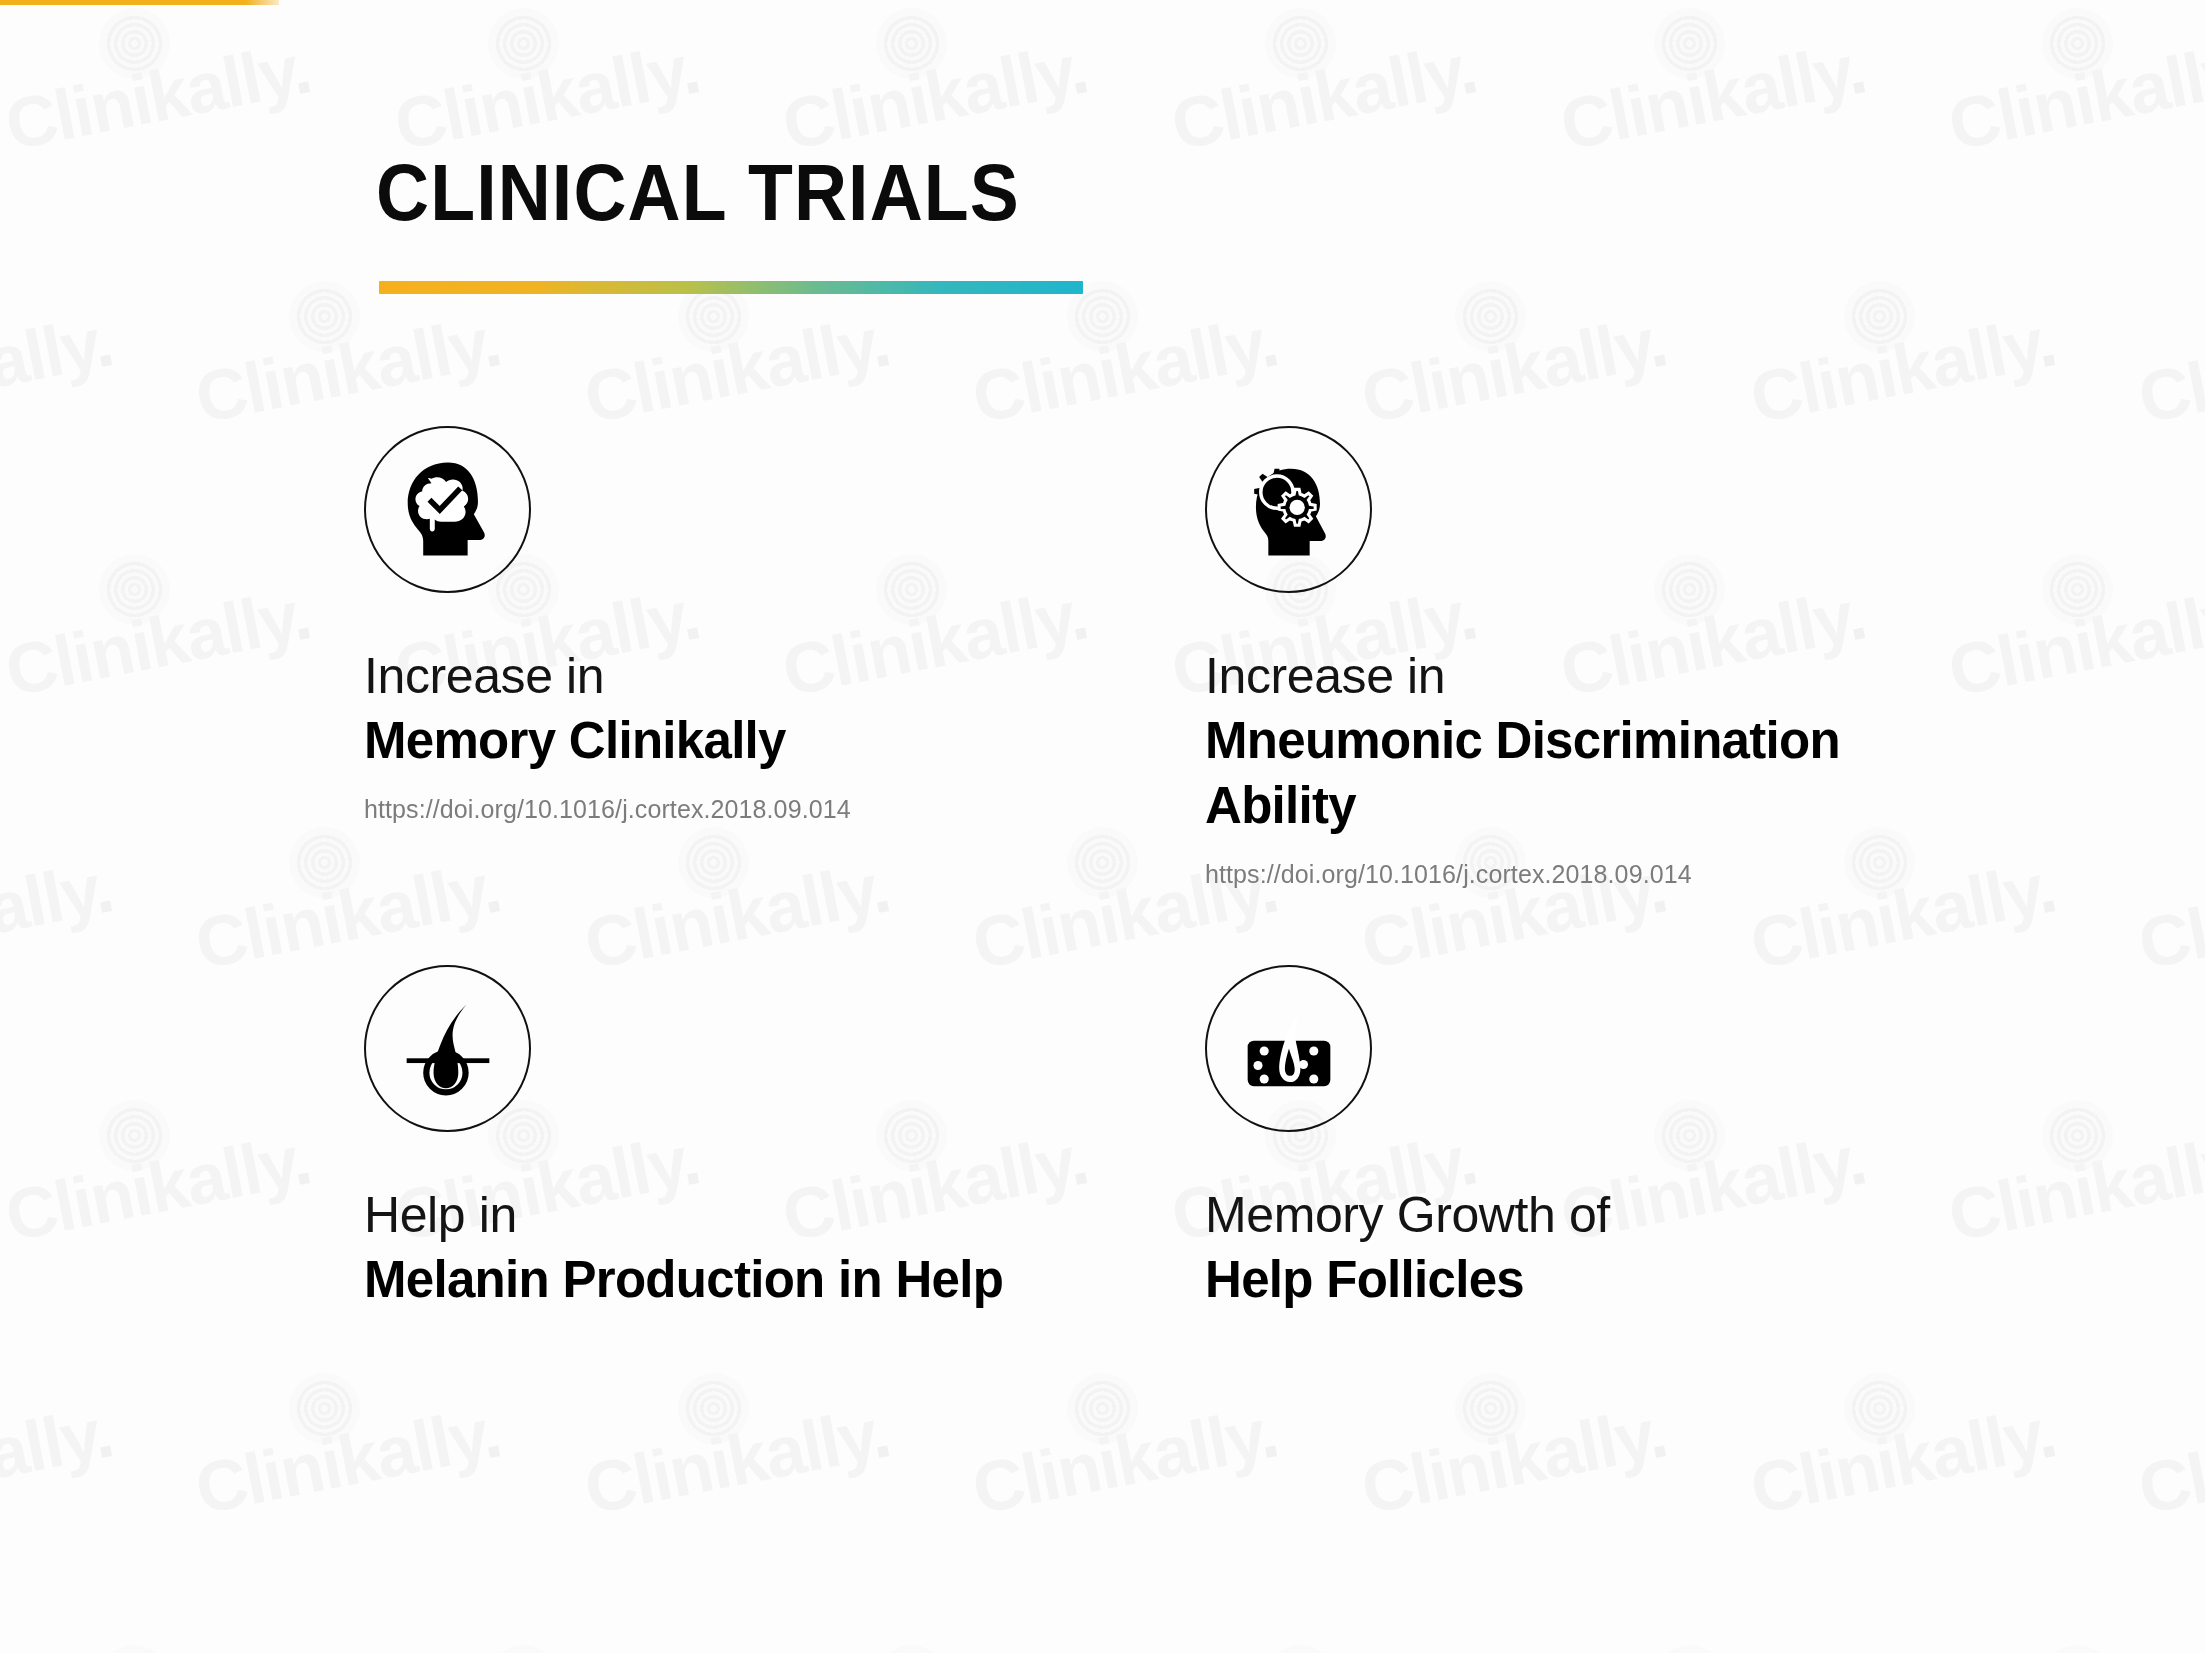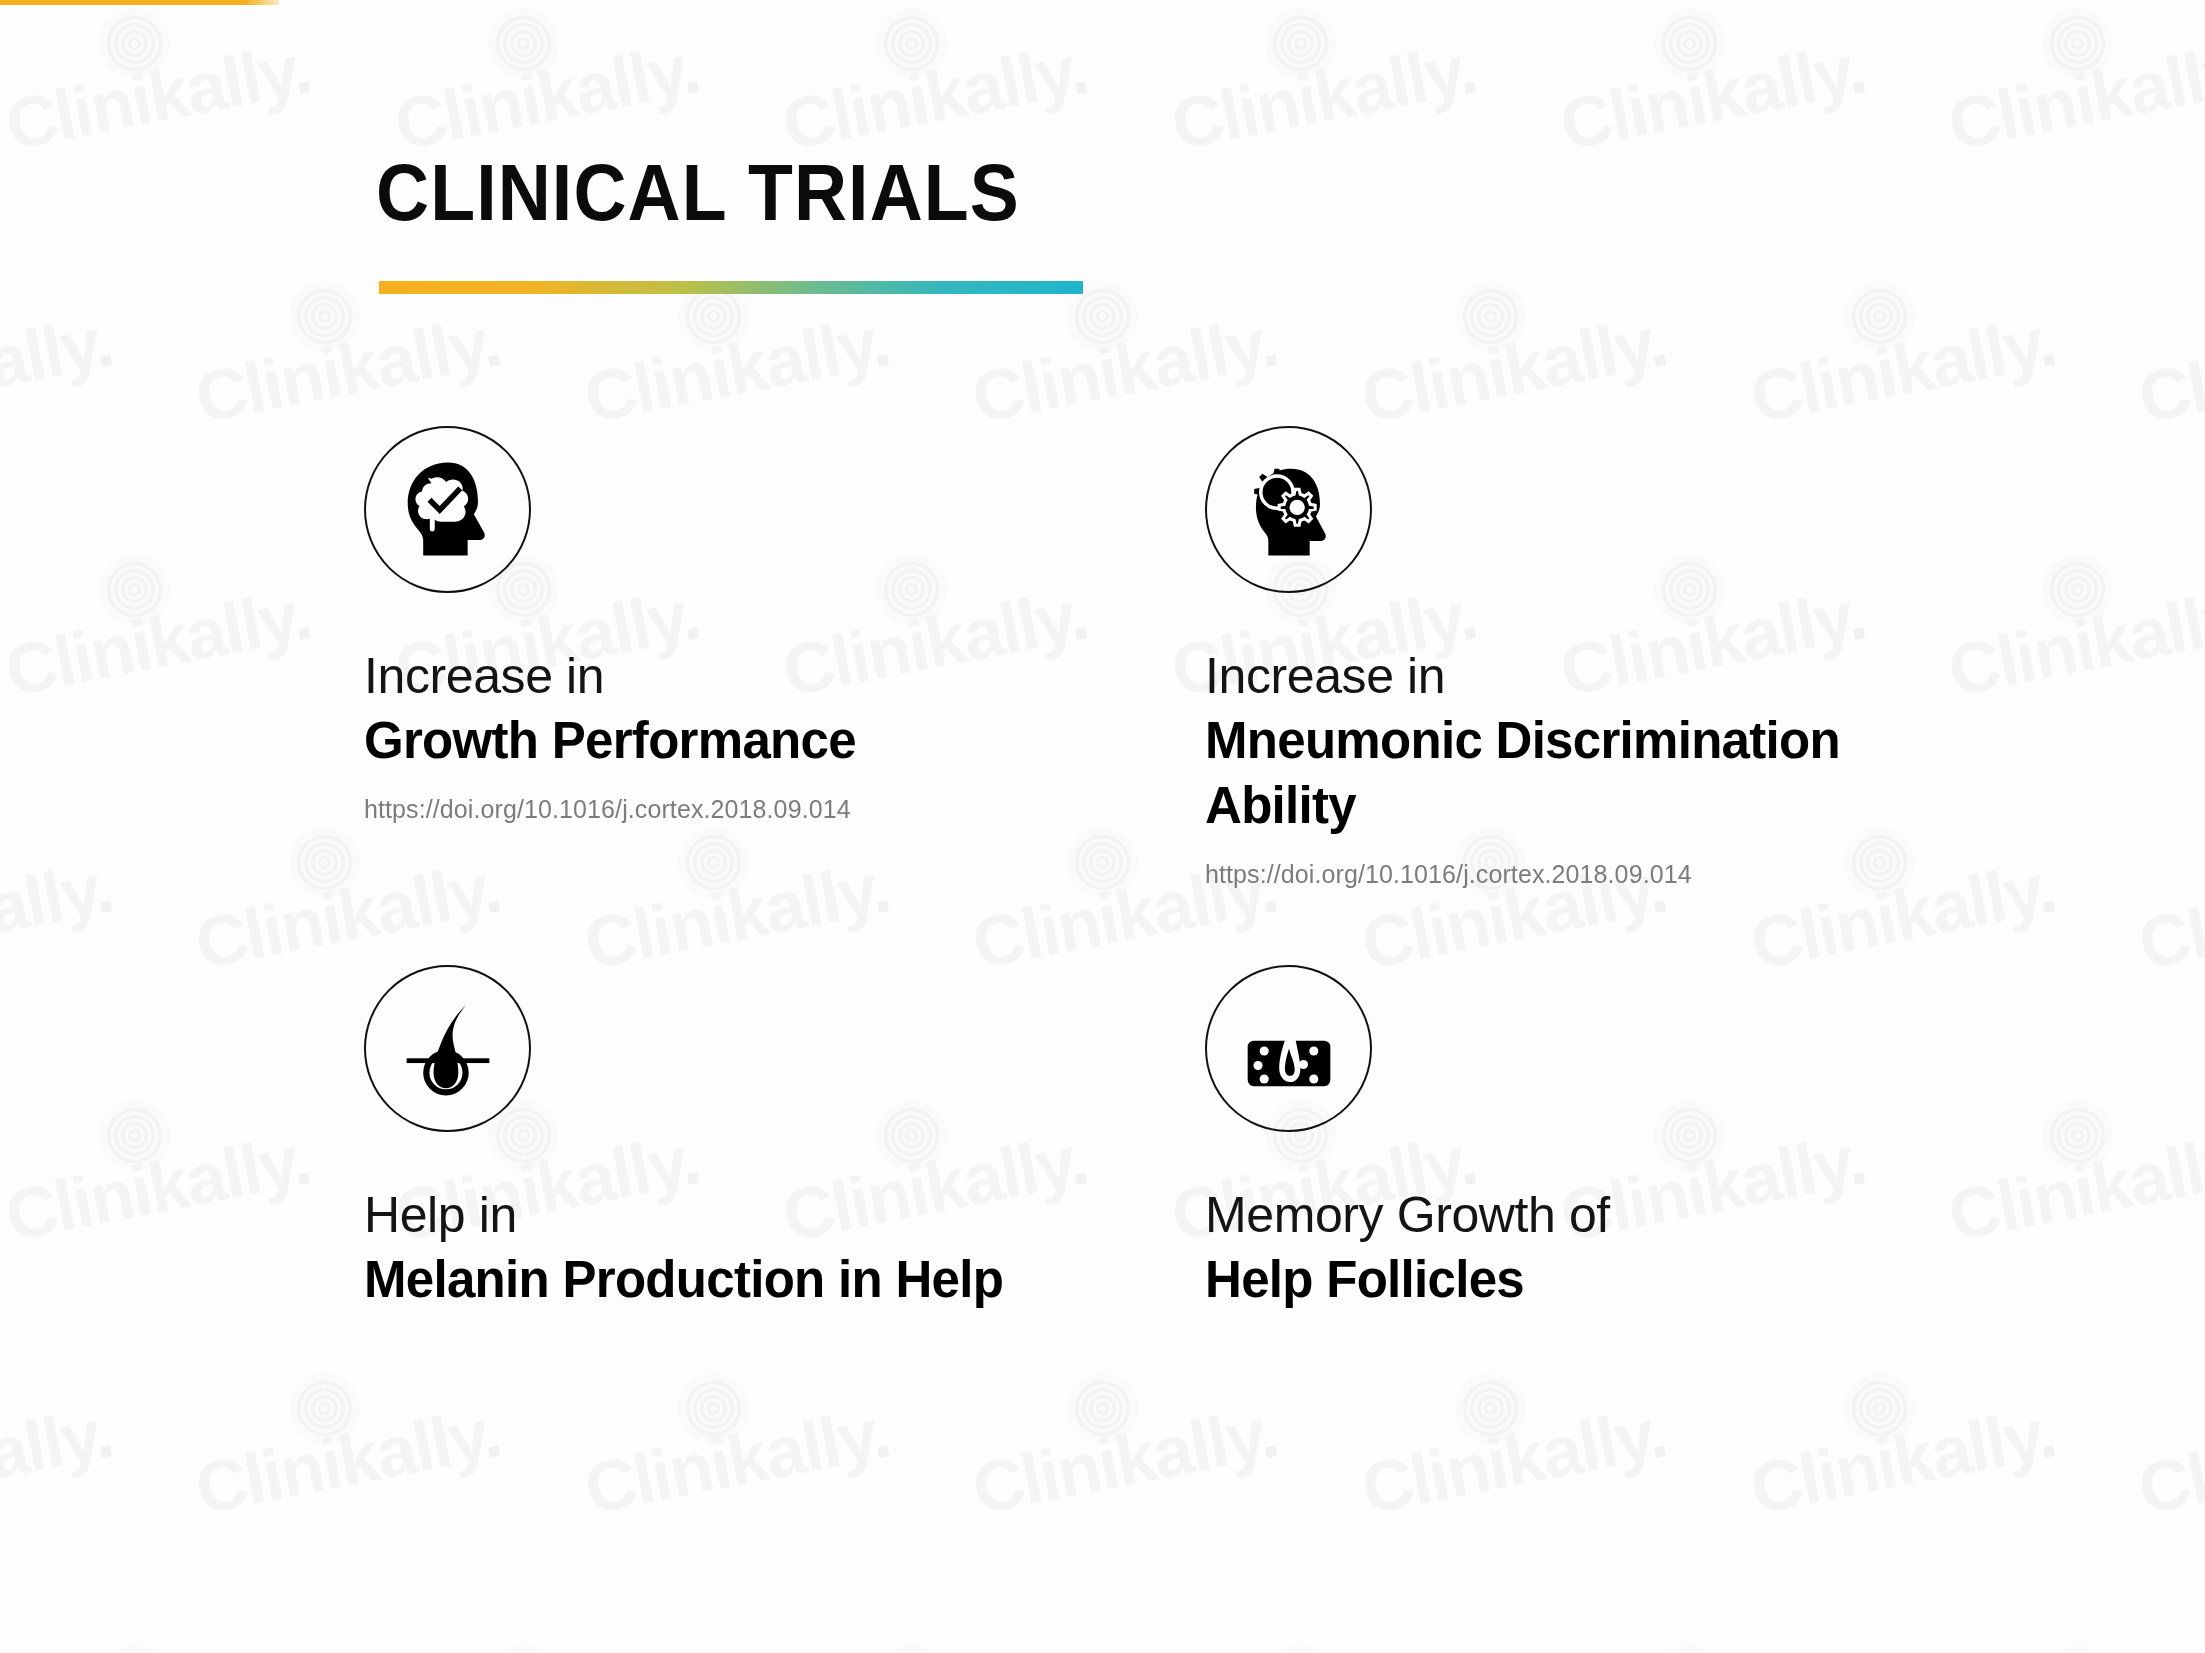--- a/index.html
+++ b/index.html
@@ -298,21 +298,21 @@
                  c 0 -4.8 -4.2 -8.6 -9.4 -8.6
                  c -2.6 0 -5 1 -6.7 2.6
                  c -1.8 -2.8 -5 -4.6 -8.6 -4.6
                  c -1.9 0 -3.7 0.5 -5.2 1.4
                  c -1.1 -0.5 -2.4 -0.8 -3.8 -0.8 Z"></path>
 
             <path fill="none" stroke="#000" stroke-width="5.4" stroke-linecap="square" stroke-linejoin="miter" d="M44 52 L 52 60 L 70 41"></path>
           </svg>
         </div>
         <div class="card-eyebrow">Increase in</div>
-        <div class="card-heading">Growth Performance</div>
+        <div class="card-heading">Memory Clinikally</div>
         <div class="card-doi">https://doi.org/10.1016/j.cortex.2018.09.014</div>
       </div>
 
       <div class="card c2">
         <div class="icon-circle">
           <svg width="124" height="124" viewBox="0 0 120 120" aria-hidden="true">
 
             <path fill="#000" d="M62 20
                  C 40 20, 28 38, 28 57
                  C 28 69, 32 76, 36 81

